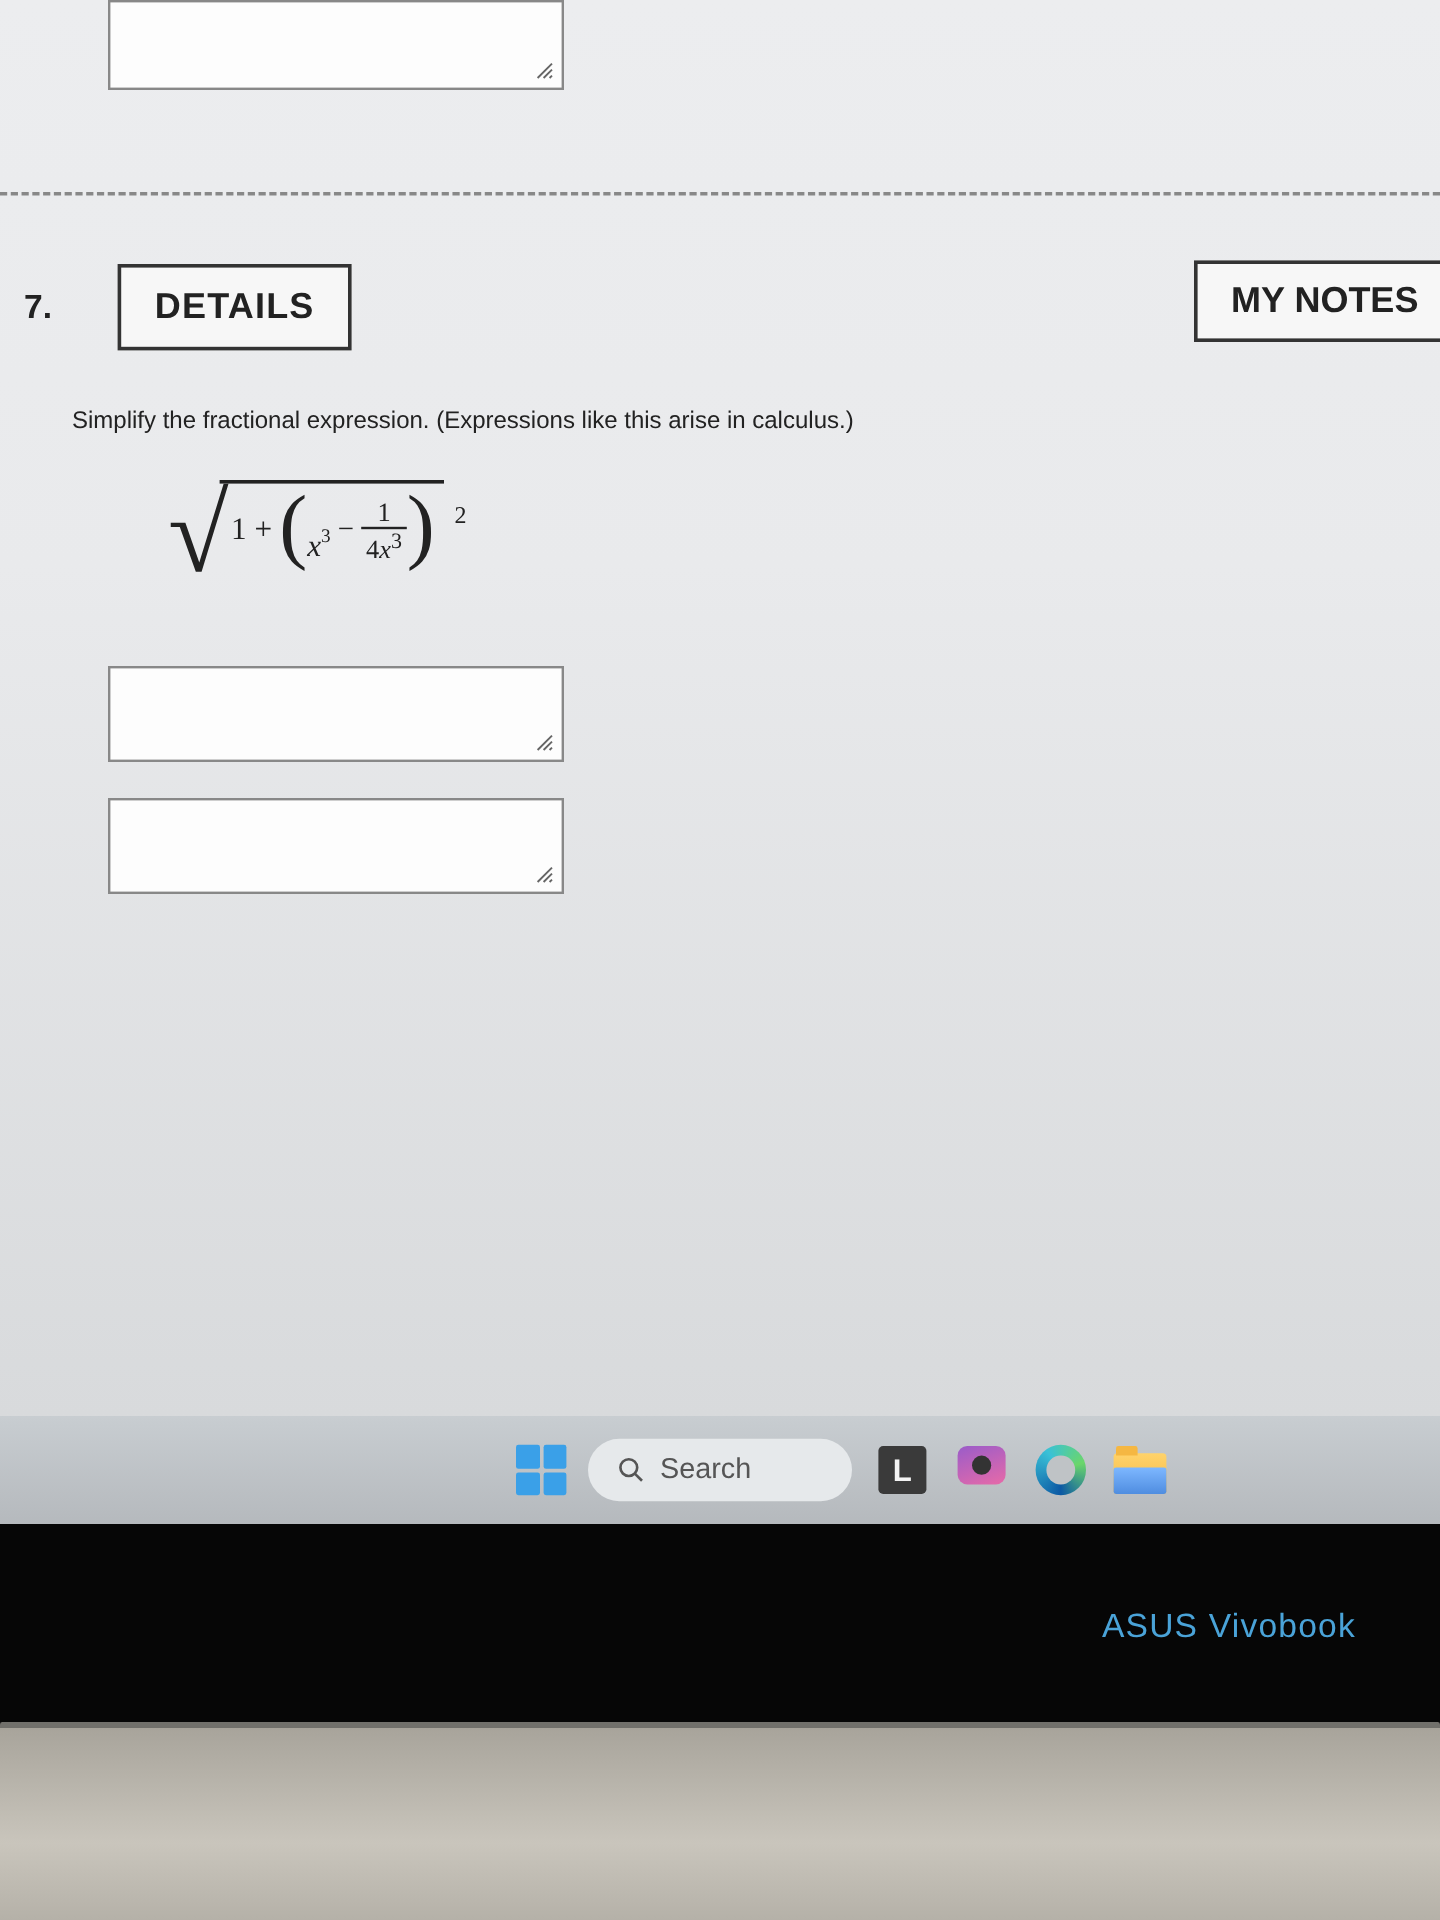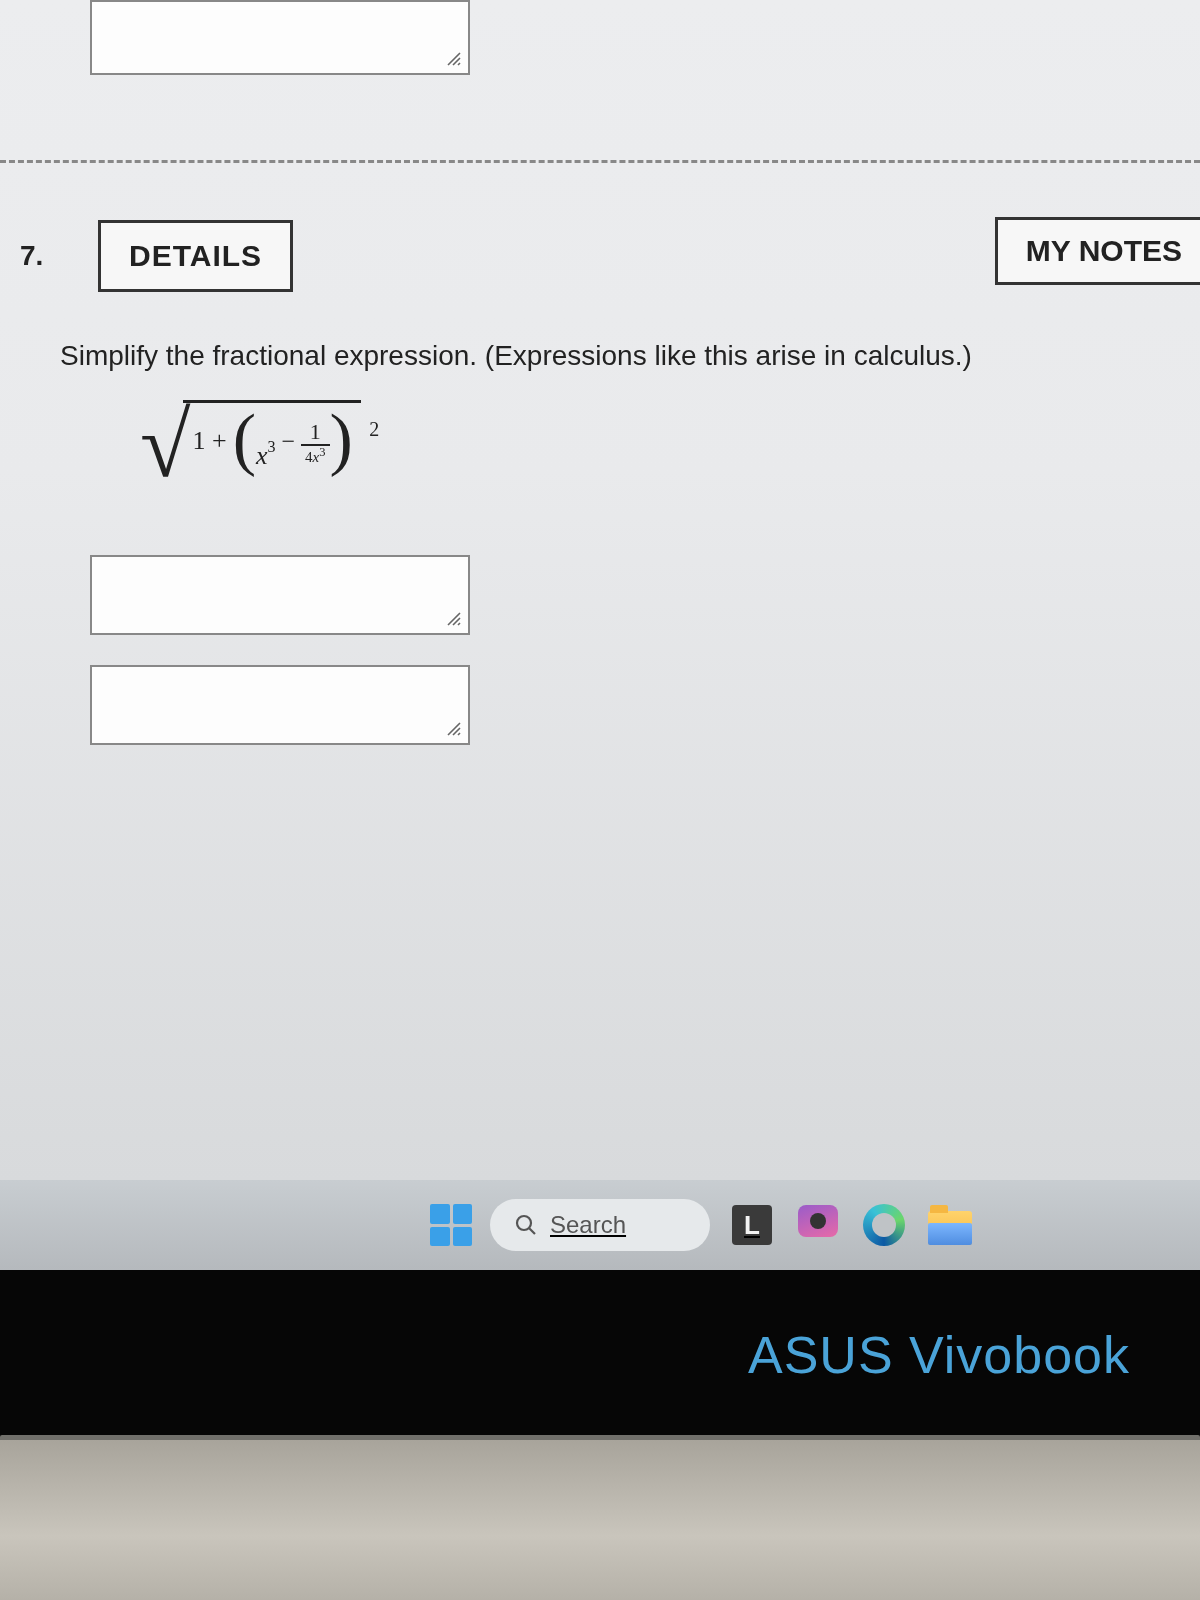--- a/index.html
+++ b/index.html
@@ -86,21 +86,21 @@
     font-weight: bold;
     color: #222;
     cursor: pointer;
     white-space: nowrap;
   }
   .prompt {
     position: absolute;
     top: 340px;
     left: 60px;
     right: 20px;
-    font-size: 28px;
+    font-size: 20px;
     color: #222;
   }
   .math-expr {
     position: absolute;
     top: 400px;
     left: 140px;
     font-family: 'Times New Roman', serif;
     font-size: 26px;
     color: #222;
     line-height: 1;
@@ -148,21 +148,21 @@
   .frac {
     display: inline-flex;
     flex-direction: column;
     align-items: center;
     line-height: 1.1;
     position: relative;
     top: 2px;
   }
   .frac .num { font-size: 22px; padding: 0 6px; }
   .frac .bar { width: 100%; border-top: 2px solid #222; }
-  .frac .den { font-size: 15px; padding: 0 4px; }
+  .frac .den { font-size: 22px; padding: 0 4px; }
   .frac .den .xi { font-style: italic; }
   .outer-sup {
     font-size: 20px;
     position: relative;
     top: -34px;
     left: 2px;
   }
   .answer-box {
     position: absolute;
     left: 90px;
@@ -182,21 +182,20 @@
   .taskbar {
     position: absolute;
     left: 0; right: 0;
     top: 1180px;
     height: 90px;
     background: linear-gradient(180deg, #c8cdd1 0%, #b5b9bd 100%);
     display: flex;
     align-items: center;
     padding-left: 430px;
     gap: 18px;
-    text-decoration: underline;
   }
   .win-start {
     width: 42px; height: 42px;
     display: grid;
     grid-template-columns: 1fr 1fr;
     grid-template-rows: 1fr 1fr;
     gap: 3px;
     cursor: pointer;
   }
   .win-start div { border-radius: 2px; }
@@ -294,21 +293,21 @@
     top: 1270px;
     height: 170px;
     background: #060606;
     display: flex;
     align-items: center;
     justify-content: flex-end;
     padding-right: 70px;
   }
   .asus-text {
     font-family: 'Segoe UI Light', 'Helvetica Neue', sans-serif;
-    font-size: 52px;
+    font-size: 28px;
     font-weight: 300;
     letter-spacing: 1px;
     color: #4aa3d8;
     text-align: center;
   }
   .desk {
     position: absolute;
     left:0; right:0;
     top: 1440px;
     height: 160px;

